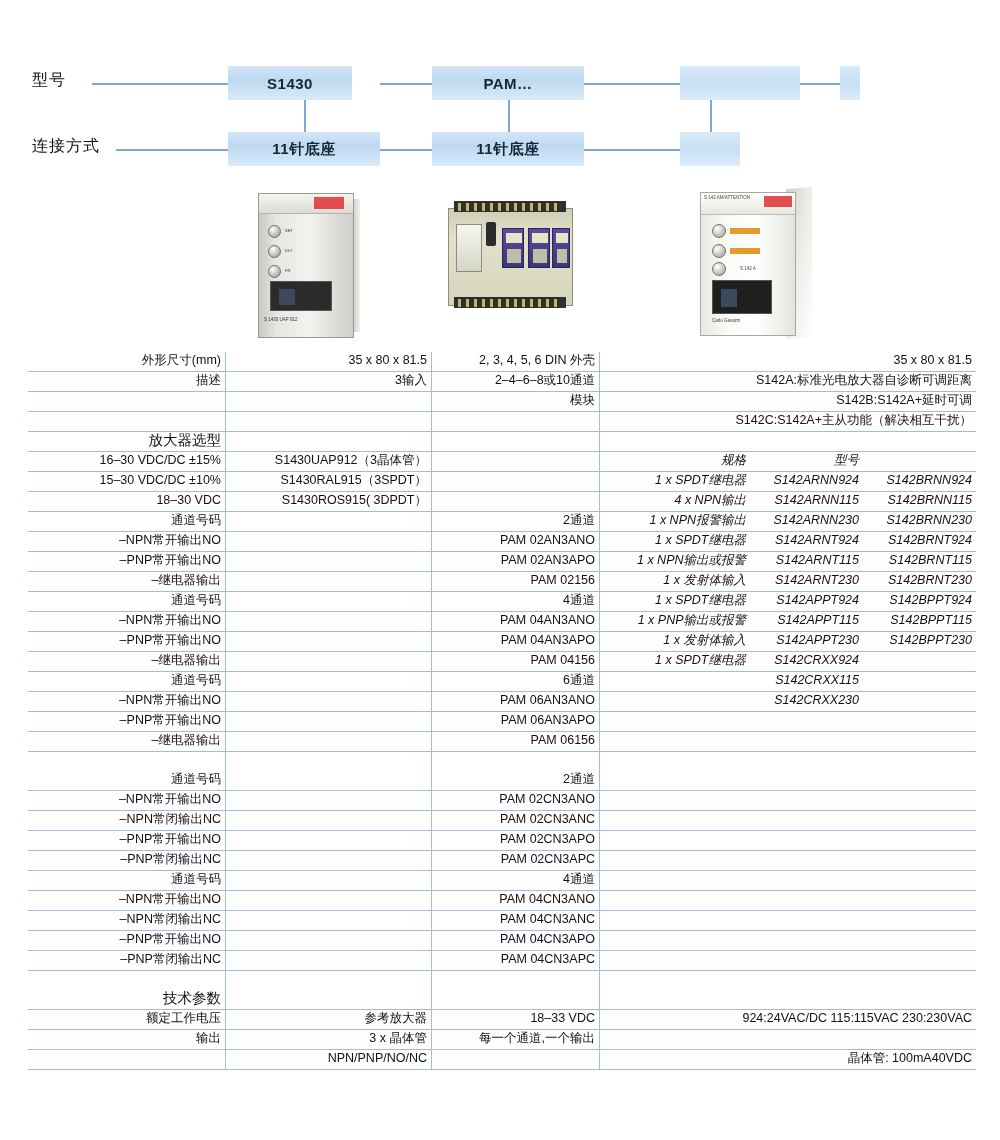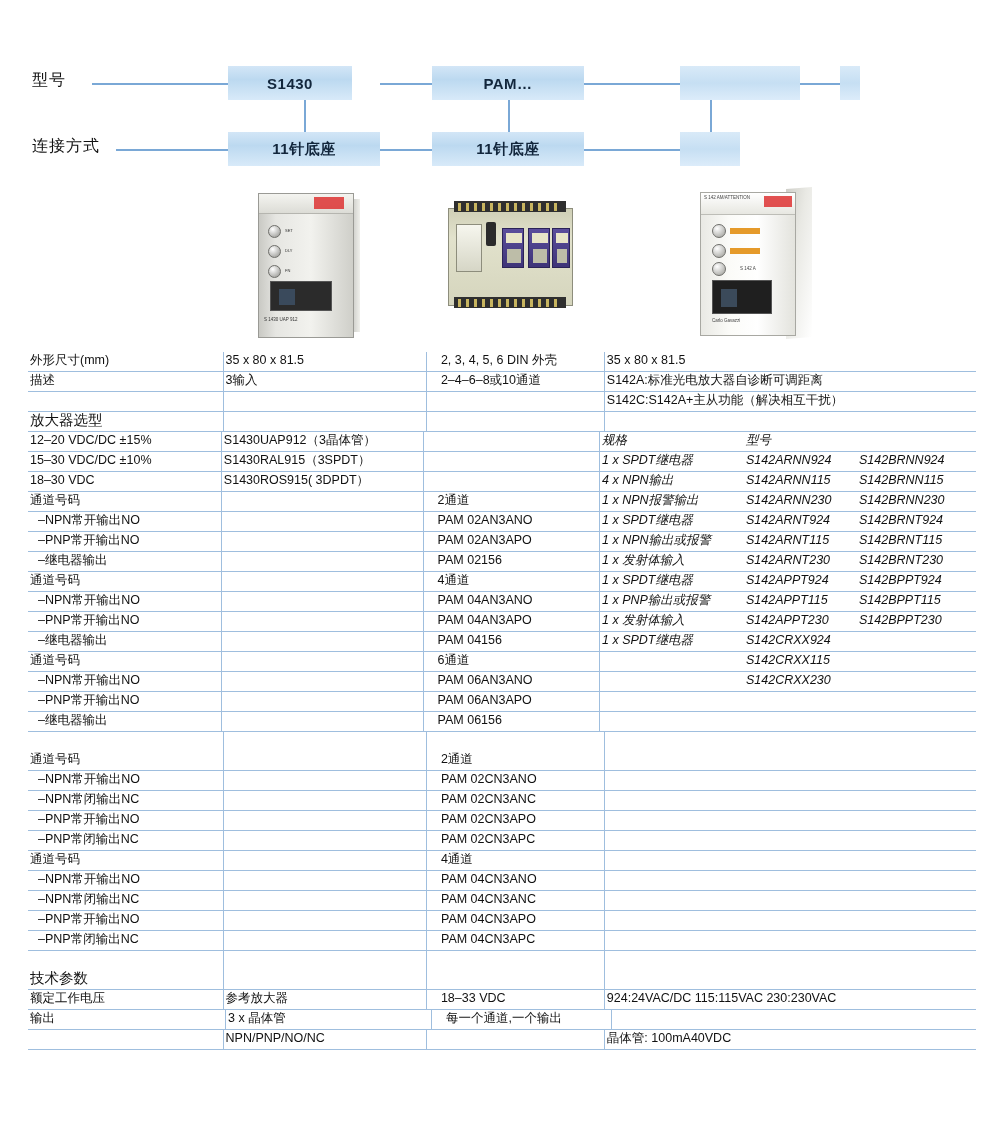--- a/index.html
+++ b/index.html
@@ -87,25 +87,25 @@
   .dev3 .window { position:absolute; left:12px; top:92px; width:60px; height:34px;
      background:#1f1f1f; border:1px solid #555; }
   .dev3 .window .led { position:absolute; left:8px; top:8px; width:16px; height:18px; background:#3b4a5a; }
   .dev3 .txt { position:absolute; font-size:4.5px; color:#444; }
   .dev3 .shadow { position:absolute; left:86px; top:0; width:26px; height:150px;
      background:linear-gradient(100deg,#cfcfc9 0%,#e9e9e4 40%,#ffffff 100%);
      transform:skewY(-4deg); z-index:-1; }
 
   
   .table { position:absolute; left:28px; top:352px; width:948px; }
-  .trow { position:relative; display:flex; width:948px; border-bottom:1px solid #9fbede; }
+  .trow { position:relative; display:flex; width:948px; border-bottom:1px solid #9fbede;text-align:right; }
   .trow.noline { border-bottom:none; }
   .c0 { width:198px; }
   .c1 { width:206px; }
-  .c2 { width:168px;margin-left:12px; }
+  .c2 { width:168px; }
   .c3 { width:376px; }
   .cell {
     padding:1px 4px 2px 2px;
     font-size:12.5px; line-height:15px; color:#111;
     border-right:1px solid #9fbede;
     min-height:19px;
     white-space:nowrap; overflow:visible;
   }
   .cell.last { border-right:none; }
   .ind1 { padding-left:10px; }
@@ -238,31 +238,37 @@
       </div>
       <div class="trow">
         <div class="cell c0">描述</div>
         <div class="cell c1">3输入</div>
         <div class="cell c2">2–4–6–8或10通道</div>
         <div class="cell c3 last">S142A:标准光电放大器自诊断可调距离</div>
       </div>
       <div class="trow">
         <div class="cell c0">&nbsp;</div>
         <div class="cell c1">&nbsp;</div>
+        <div class="cell c2">模块</div>
+        <div class="cell c3 last">S142B:S142A+延时可调</div>
+      </div>
+      <div class="trow">
+        <div class="cell c0">&nbsp;</div>
+        <div class="cell c1">&nbsp;</div>
         <div class="cell c2">&nbsp;</div>
         <div class="cell c3 last">S142C:S142A+主从功能（解决相互干扰）</div>
       </div>
       <div class="trow">
         <div class="cell c0 sec">放大器选型</div>
         <div class="cell c1 sec">&nbsp;</div>
         <div class="cell c2 sec">&nbsp;</div>
         <div class="cell c3 last sec">&nbsp;</div>
       </div>
       <div class="trow">
-        <div class="cell c0">12–20 VDC/DC ±15%</div>
+        <div class="cell c0">16–30 VDC/DC ±15%</div>
         <div class="cell c1">S1430UAP912（3晶体管）</div>
         <div class="cell c2">&nbsp;</div>
         <div class="cell c3 last">
           <div class="subcol">
             <div class="sc1">规格</div>
             <div class="sc2">
               <div class="two">
                 <span>型号</span>
                 <span></span>
               </div>

